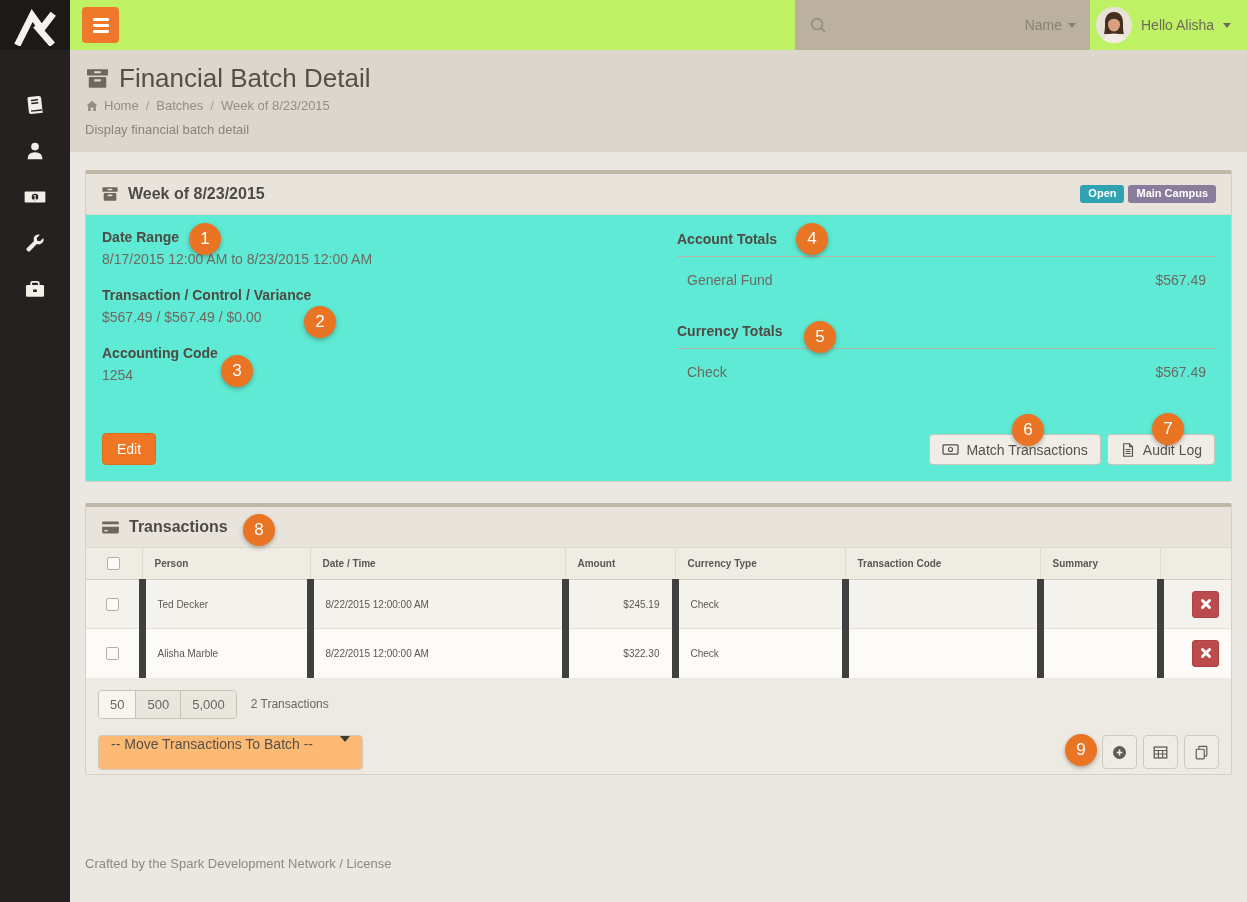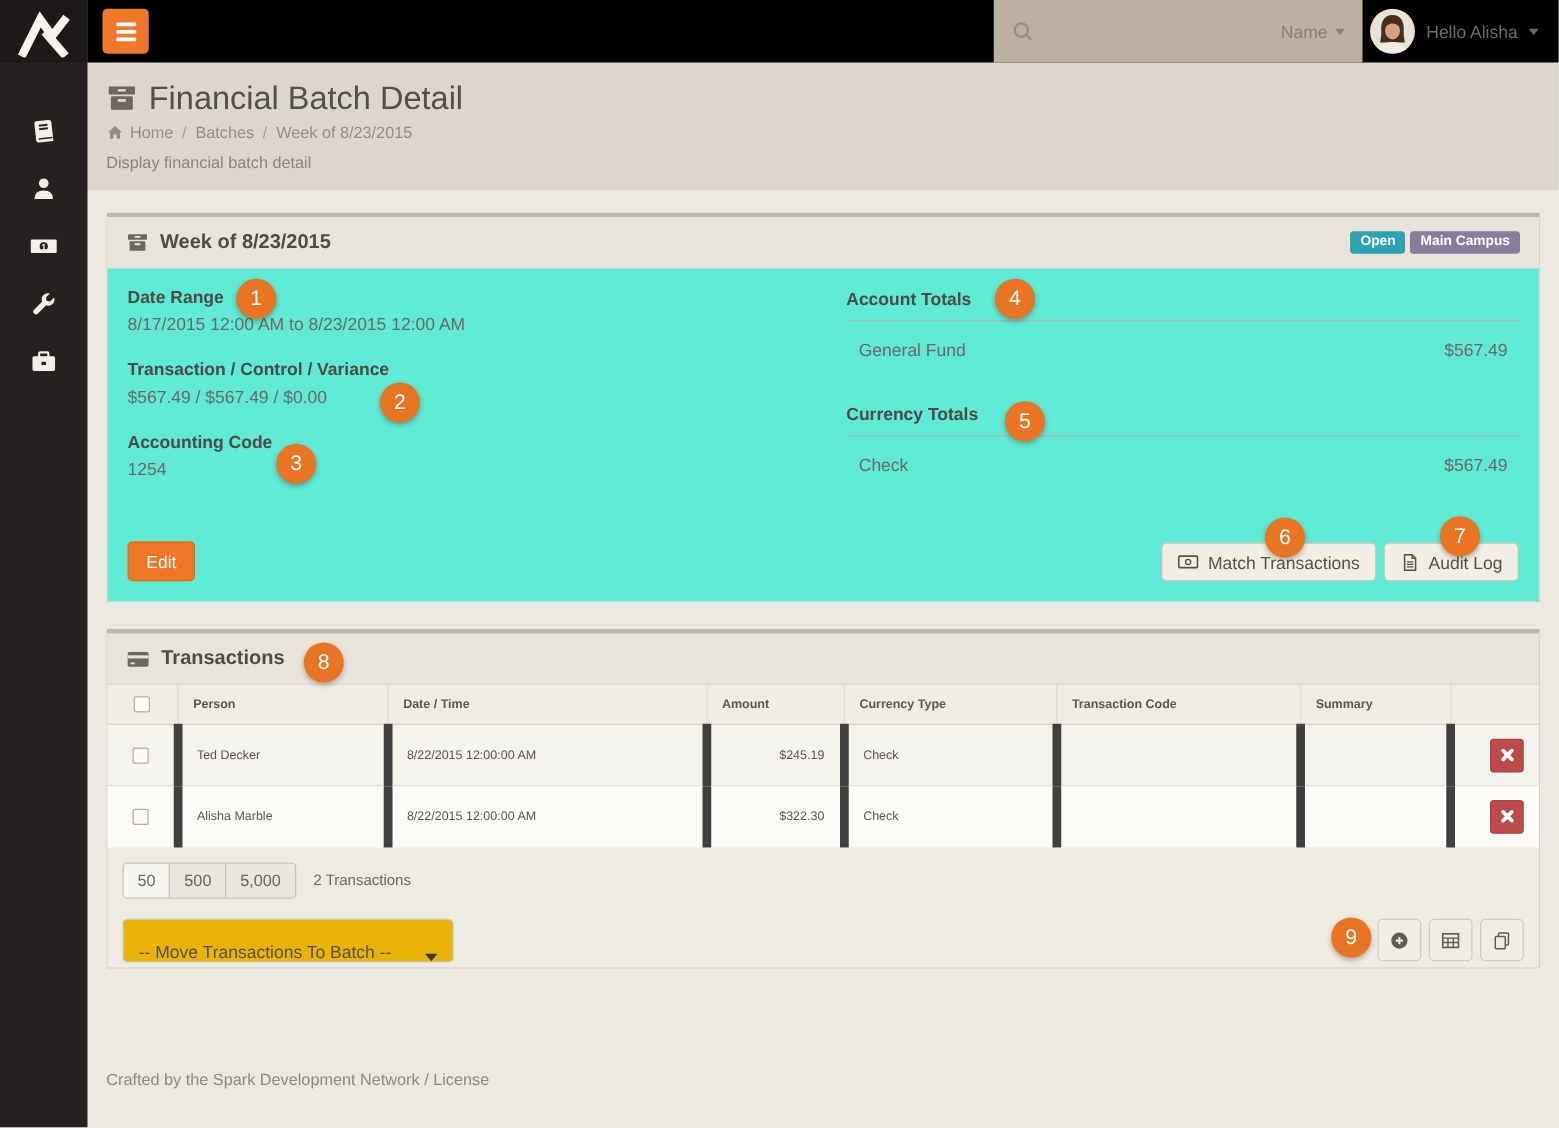--- a/index.html
+++ b/index.html
@@ -11,21 +11,21 @@
   }
   svg { display:block; }
 
   
   .sidebar { position:absolute; left:0; top:0; width:70px; height:902px; background:#262121; z-index:5; }
   .logo-block { width:70px; height:50px; background:#1d1919; display:flex; align-items:center; justify-content:center; cursor:pointer; }
   .side-icons { padding-top:32px; display:flex; flex-direction:column; align-items:center; }
   .side-icon { width:70px; height:46px; display:flex; align-items:center; justify-content:center; color:#f2efe9; cursor:pointer; }
 
   
-  .topbar { position:absolute; left:70px; top:0; width:1177px; height:50px; background:#000000; z-index:5; }
+  .topbar { position:absolute; left:70px; top:0; width:1177px; height:50px; background:#bef264; z-index:5; }
   .hamburger { position:absolute; left:12px; top:7px; width:37px; height:36px; background:#f0782a; border:none; border-radius:4px;
     display:flex; flex-direction:column; align-items:center; justify-content:center; gap:3px; cursor:pointer; }
   .hamburger span { width:16px; height:3px; background:#fff; border-radius:1px; }
   .search-zone { position:absolute; left:725px; top:0; width:295px; height:50px; background:#bcb1a0; display:flex; align-items:center; padding:0 14px; }
   .search-zone input { flex:1; min-width:20px; background:transparent; border:none; outline:none; font-size:14px; color:#6f675a; margin:0 8px; font-family:inherit; }
   .name-toggle { display:flex; align-items:center; gap:6px; color:#8b8173; font-size:14px; cursor:pointer; white-space:nowrap; }
   .caret-down { width:0; height:0; border-left:4px solid transparent; border-right:4px solid transparent; border-top:5px solid #8b8173; }
   .user-zone { position:absolute; left:1020px; top:0; width:157px; height:50px; display:flex; align-items:center; gap:9px; padding-left:6px; cursor:pointer; }
   .greeting { color:#6f6a5e; font-size:14px; white-space:nowrap; }
   .user-zone .caret-down { border-top-color:#6f6a5e; }
@@ -77,21 +77,21 @@
   .delete-btn { width:27px; height:27px; background:#bc4b4b; border:1px solid #ae4242; border-radius:3px; display:flex; align-items:center; justify-content:center; cursor:pointer; margin-left:auto; }
 
   .grid-paging { display:flex; align-items:center; gap:14px; padding:12px 12px 10px; }
   .pagesize-group { display:flex; border:1px solid #c8c2b6; border-radius:4px; overflow:hidden; }
   .pagesize { padding:6px 11px; font-size:13px; color:#6b675f; background:#e9e6de; border-left:1px solid #c8c2b6; cursor:pointer; }
   .pagesize:first-child { border-left:none; }
   .pagesize.active { background:#f7f5f0; }
   .count-label { font-size:12px; color:#6b675f; }
 
   .grid-actions { display:flex; align-items:center; padding:6px 12px 0; }
-  .move-select { width:265px; height:35px; background:#eab308; border:1px solid #cdc8bd; border-radius:4px; display:flex; align-items:flex-end;
+  .move-select { width:265px; height:35px; background:#fdba74; border:1px solid #cdc8bd; border-radius:4px; display:flex; align-items:flex-start;
     padding:0 12px; font-size:14px; color:#55514a; cursor:pointer; }
   .select-caret { margin-left:auto; width:0; height:0; border-left:5px solid transparent; border-right:5px solid transparent; border-top:6px solid #3a3a3a; }
   .icon-btns { margin-left:auto; display:flex; gap:6px; }
   .icon-btn { width:35px; height:34px; background:#efece5; border:1px solid #cfc9be; border-radius:4px; display:flex; align-items:center; justify-content:center; color:#5f5b54; cursor:pointer; }
 
   
   .footer { position:absolute; left:85px; top:856px; width:1147px; font-size:13px; color:#8f897d; }
   .footer a { color:#8f897d; text-decoration:none; cursor:pointer; }
 
   

